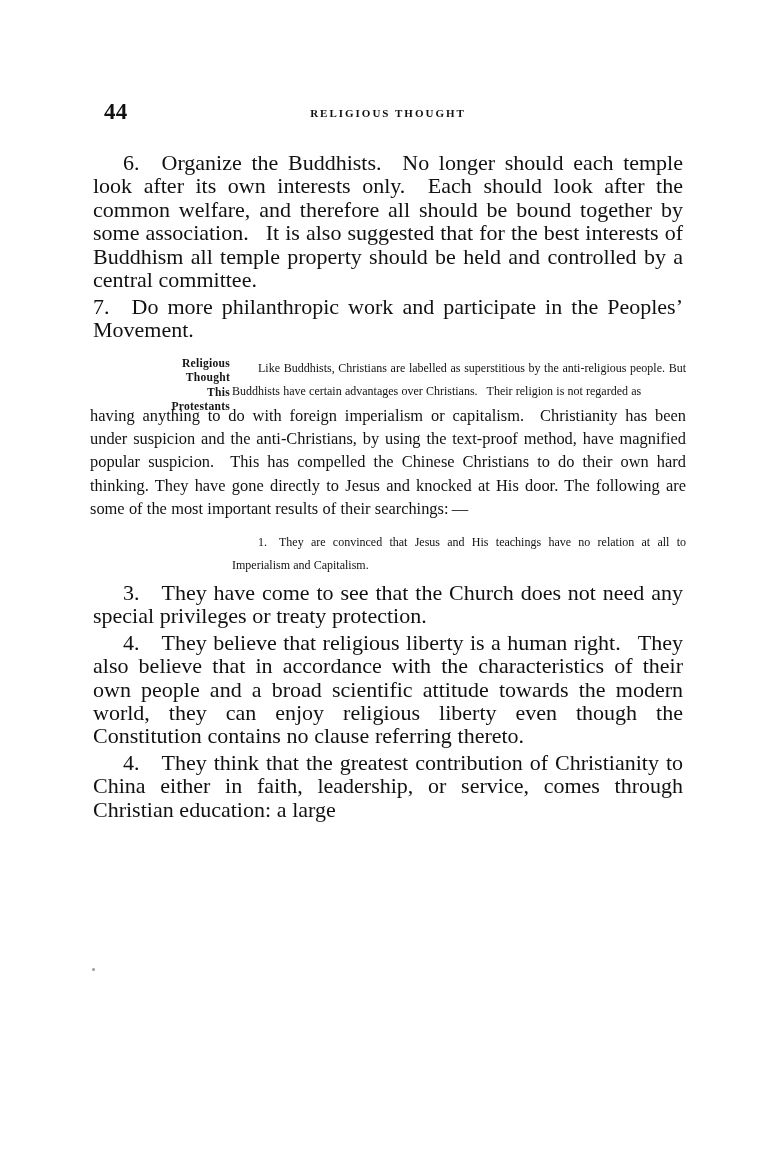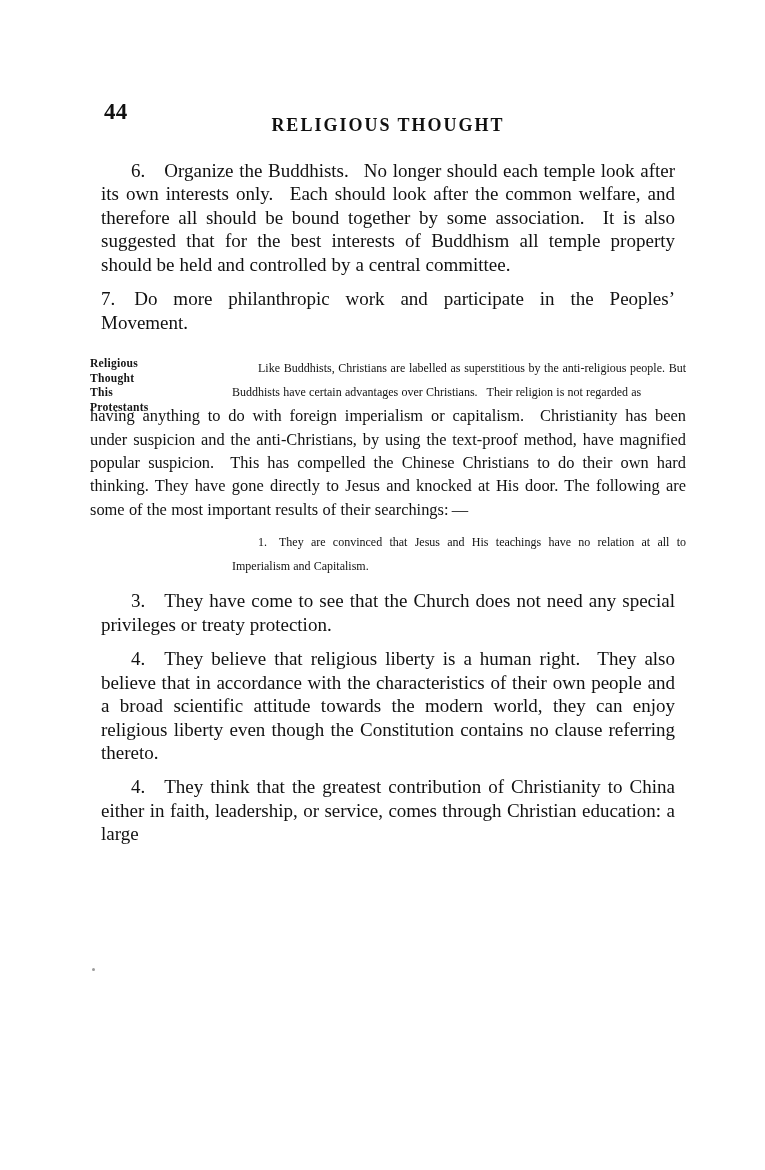--- a/index.html
+++ b/index.html
@@ -34,41 +34,41 @@
     top: 0;
     font-size: 23px;
     font-weight: bold;
     letter-spacing: 0.3px;
     line-height: 22px;
   }
 
   .running-head {
     position: absolute;
     left: 0;
-    top: 14px;
+    top: 2px;
     width: 594px;
     text-align: center;
-    font-size: 18px;
+    font-size: 11px;
     font-weight: bold;
     letter-spacing: 2.0px;
     line-height: 20px;
     text-indent: 2.0px;
   }
 
   
   .body-block {
     position: absolute;
     left: 90px;
     top: 148px;
     width: 596px;
   }
 
   .para {
-    margin: 11px;
-    font-size: 19px;
+    margin: 3px;
+    font-size: 22px;
     line-height: 23.45px;
     text-align: justify;
     text-justify: inter-word;
     -webkit-hyphens: none;
     hyphens: none;
     word-spacing: 0.2px;
   }
 
   .para.indent {
     text-indent: 30px;
@@ -87,20 +87,21 @@
   .sidenote {
     position: absolute;
     left: 0;
     width: 140px;
     font-family: "Liberation Serif", "DejaVu Serif", serif;
     font-size: 11.6px;
     font-weight: bold;
     line-height: 14.6px;
     letter-spacing: 0.25px;
     color: #141414;
+    text-align: right;
   }
 
   .sidenote div {
     white-space: nowrap;
   }
 
   .side-section .indented-run {
     margin: 0;
     padding-left: 142px;
     font-size: 12px;

